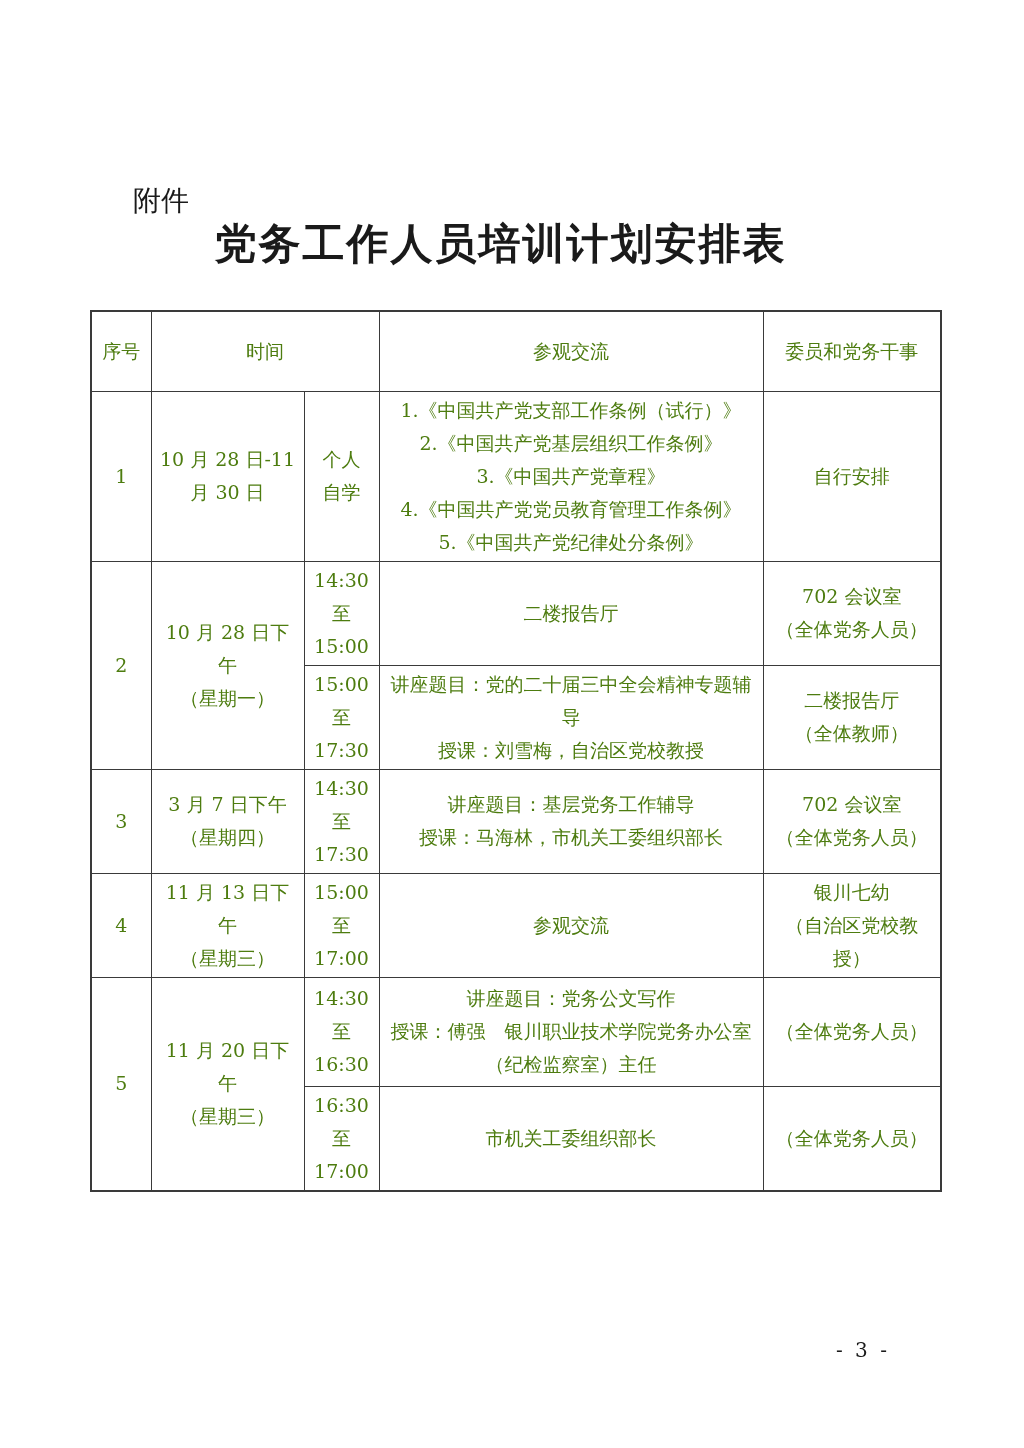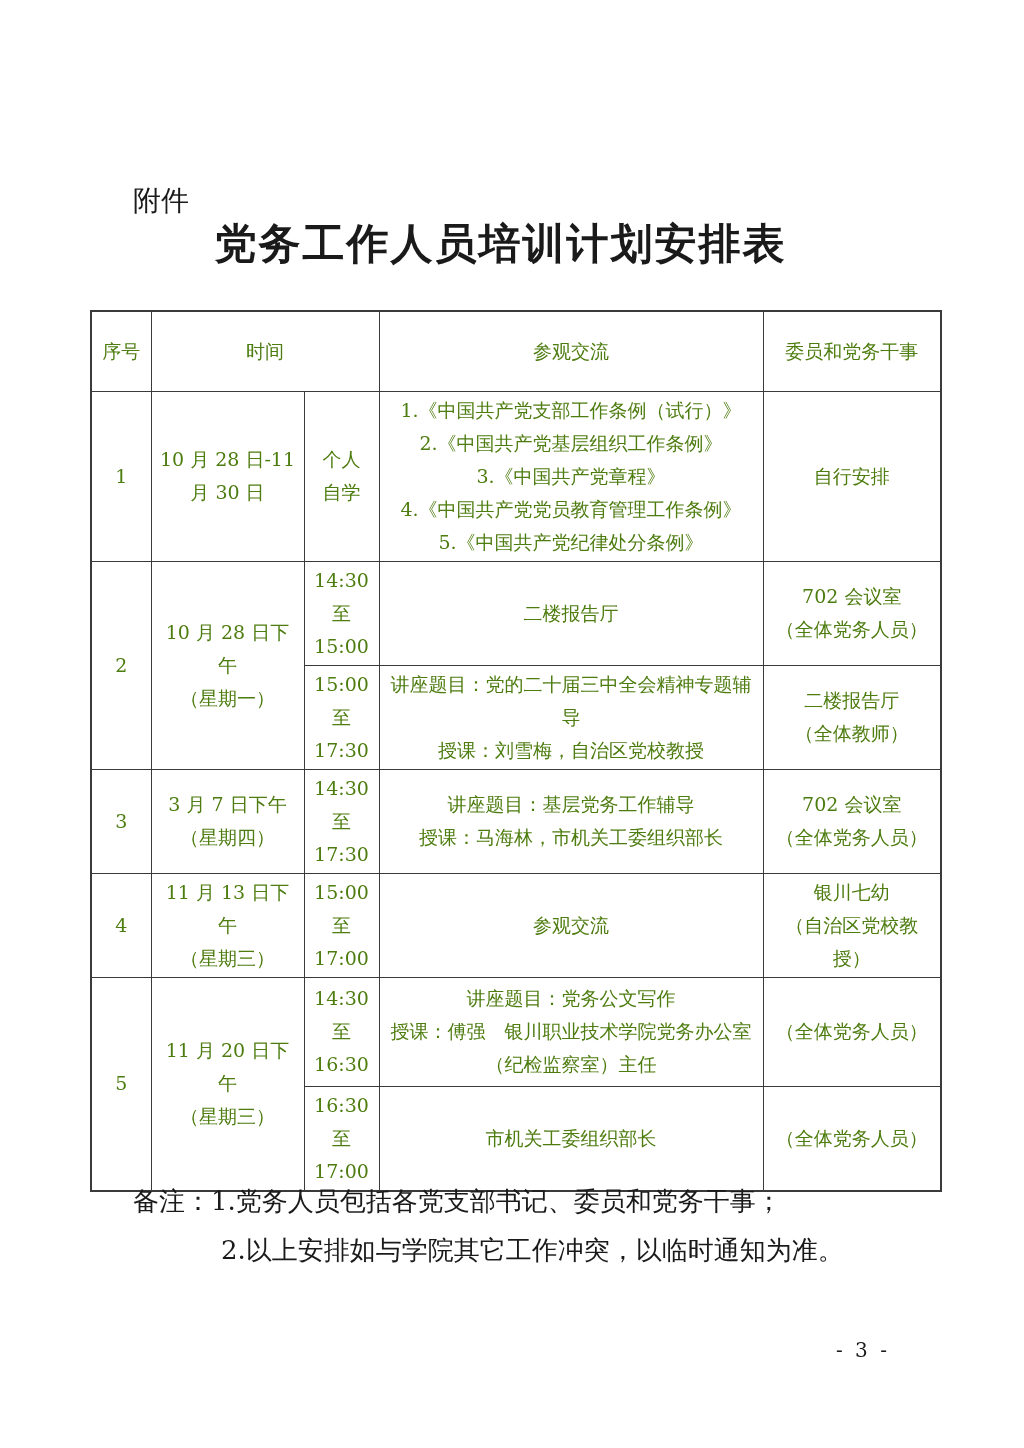--- a/index.html
+++ b/index.html
@@ -181,20 +181,16 @@
       <tr class="h-r5b">
         <td class="pre time-cell">16:30
 至
 17:00</td>
         <td>市机关工委组织部长</td>
         <td class="loc-cell">（全体党务人员）</td>
       </tr>
     </tbody>
   </table>
 
-  <div class="notes">
-    <div class="note-line1">备注：1.党务人员包括各党支部书记、委员和党务干事；</div>
-    <div class="note-line2">2.以上安排如与学院其它工作冲突，以临时通知为准。</div>
-  </div>
 
   <div class="page-number">- 3 -</div>
 
 </div>
 
 </body></html>

